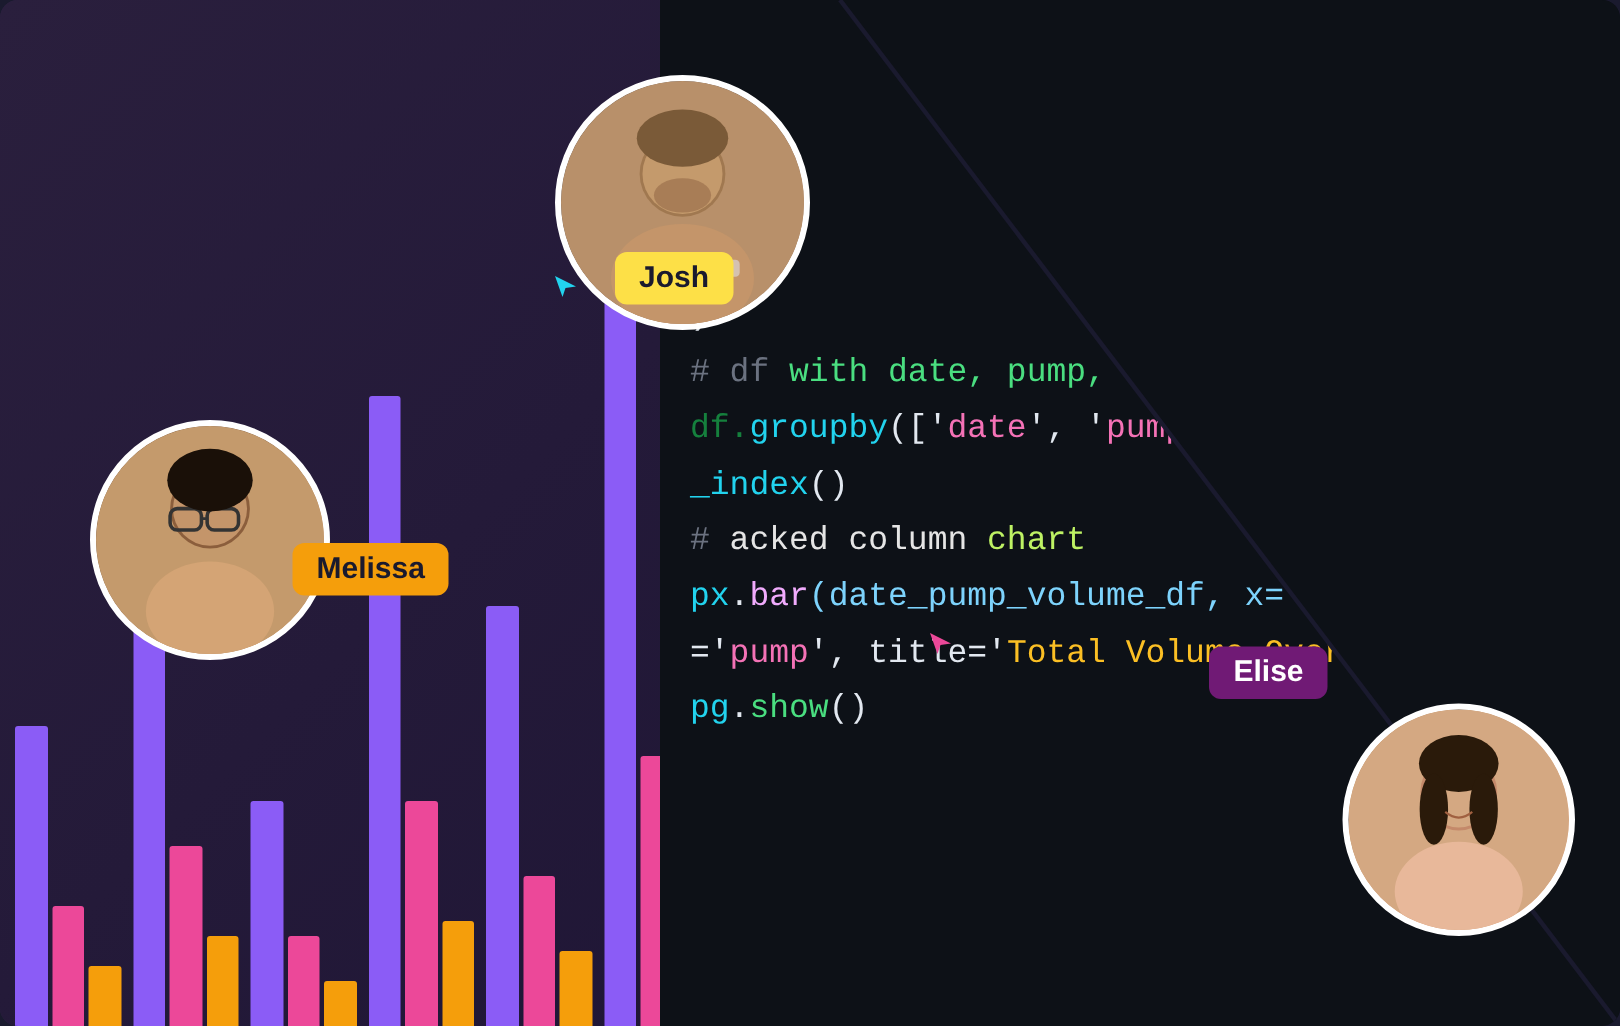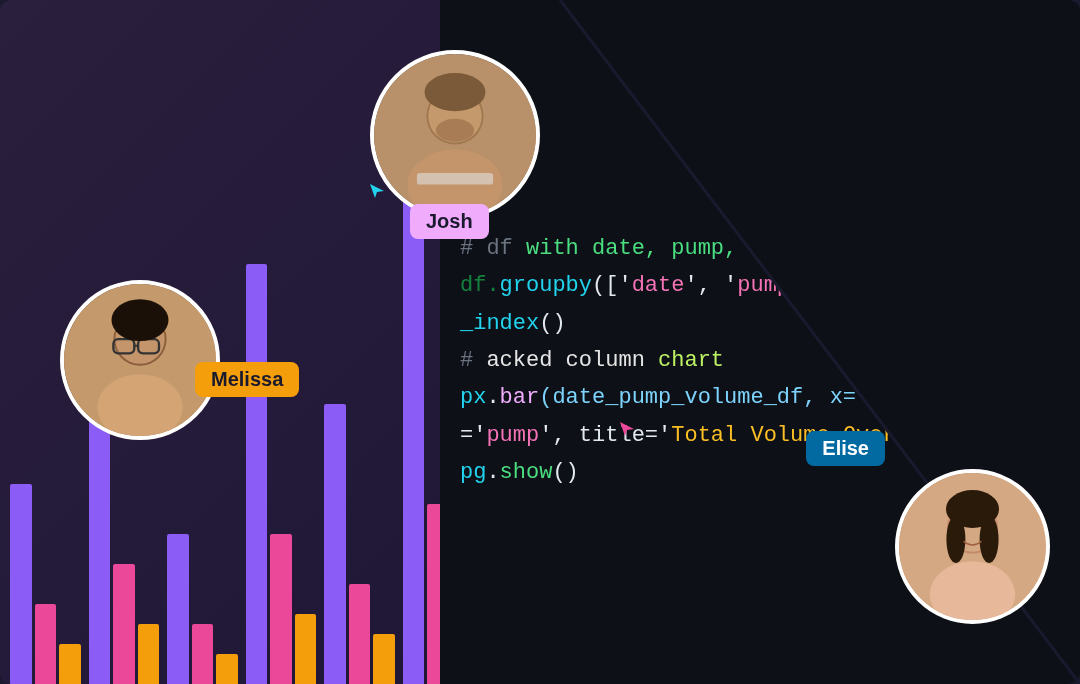--- a/index.html
+++ b/index.html
@@ -112,22 +112,22 @@
       padding: 6px 16px;
       border-radius: 8px;
       font-family: Arial, sans-serif;
       font-size: 20px;
       font-weight: 700;
       color: #1a1a2e;
       z-index: 20;
     }
 
     .name-tag-yellow { background: #f59e0b; }
-    .name-tag-cyan { background: #f0abfc; margin-top: 36px; }
-    .name-tag-pink { background: #0369a1; }
+    .name-tag-cyan { background: #fde047; }
+    .name-tag-pink { background: #701a75; }
 
     
     .avatar-melissa {
       width: 160px;
       height: 160px;
       position: absolute;
       left: 60px;
       top: 280px;
       border-radius: 50%;
       border: 4px solid white;

